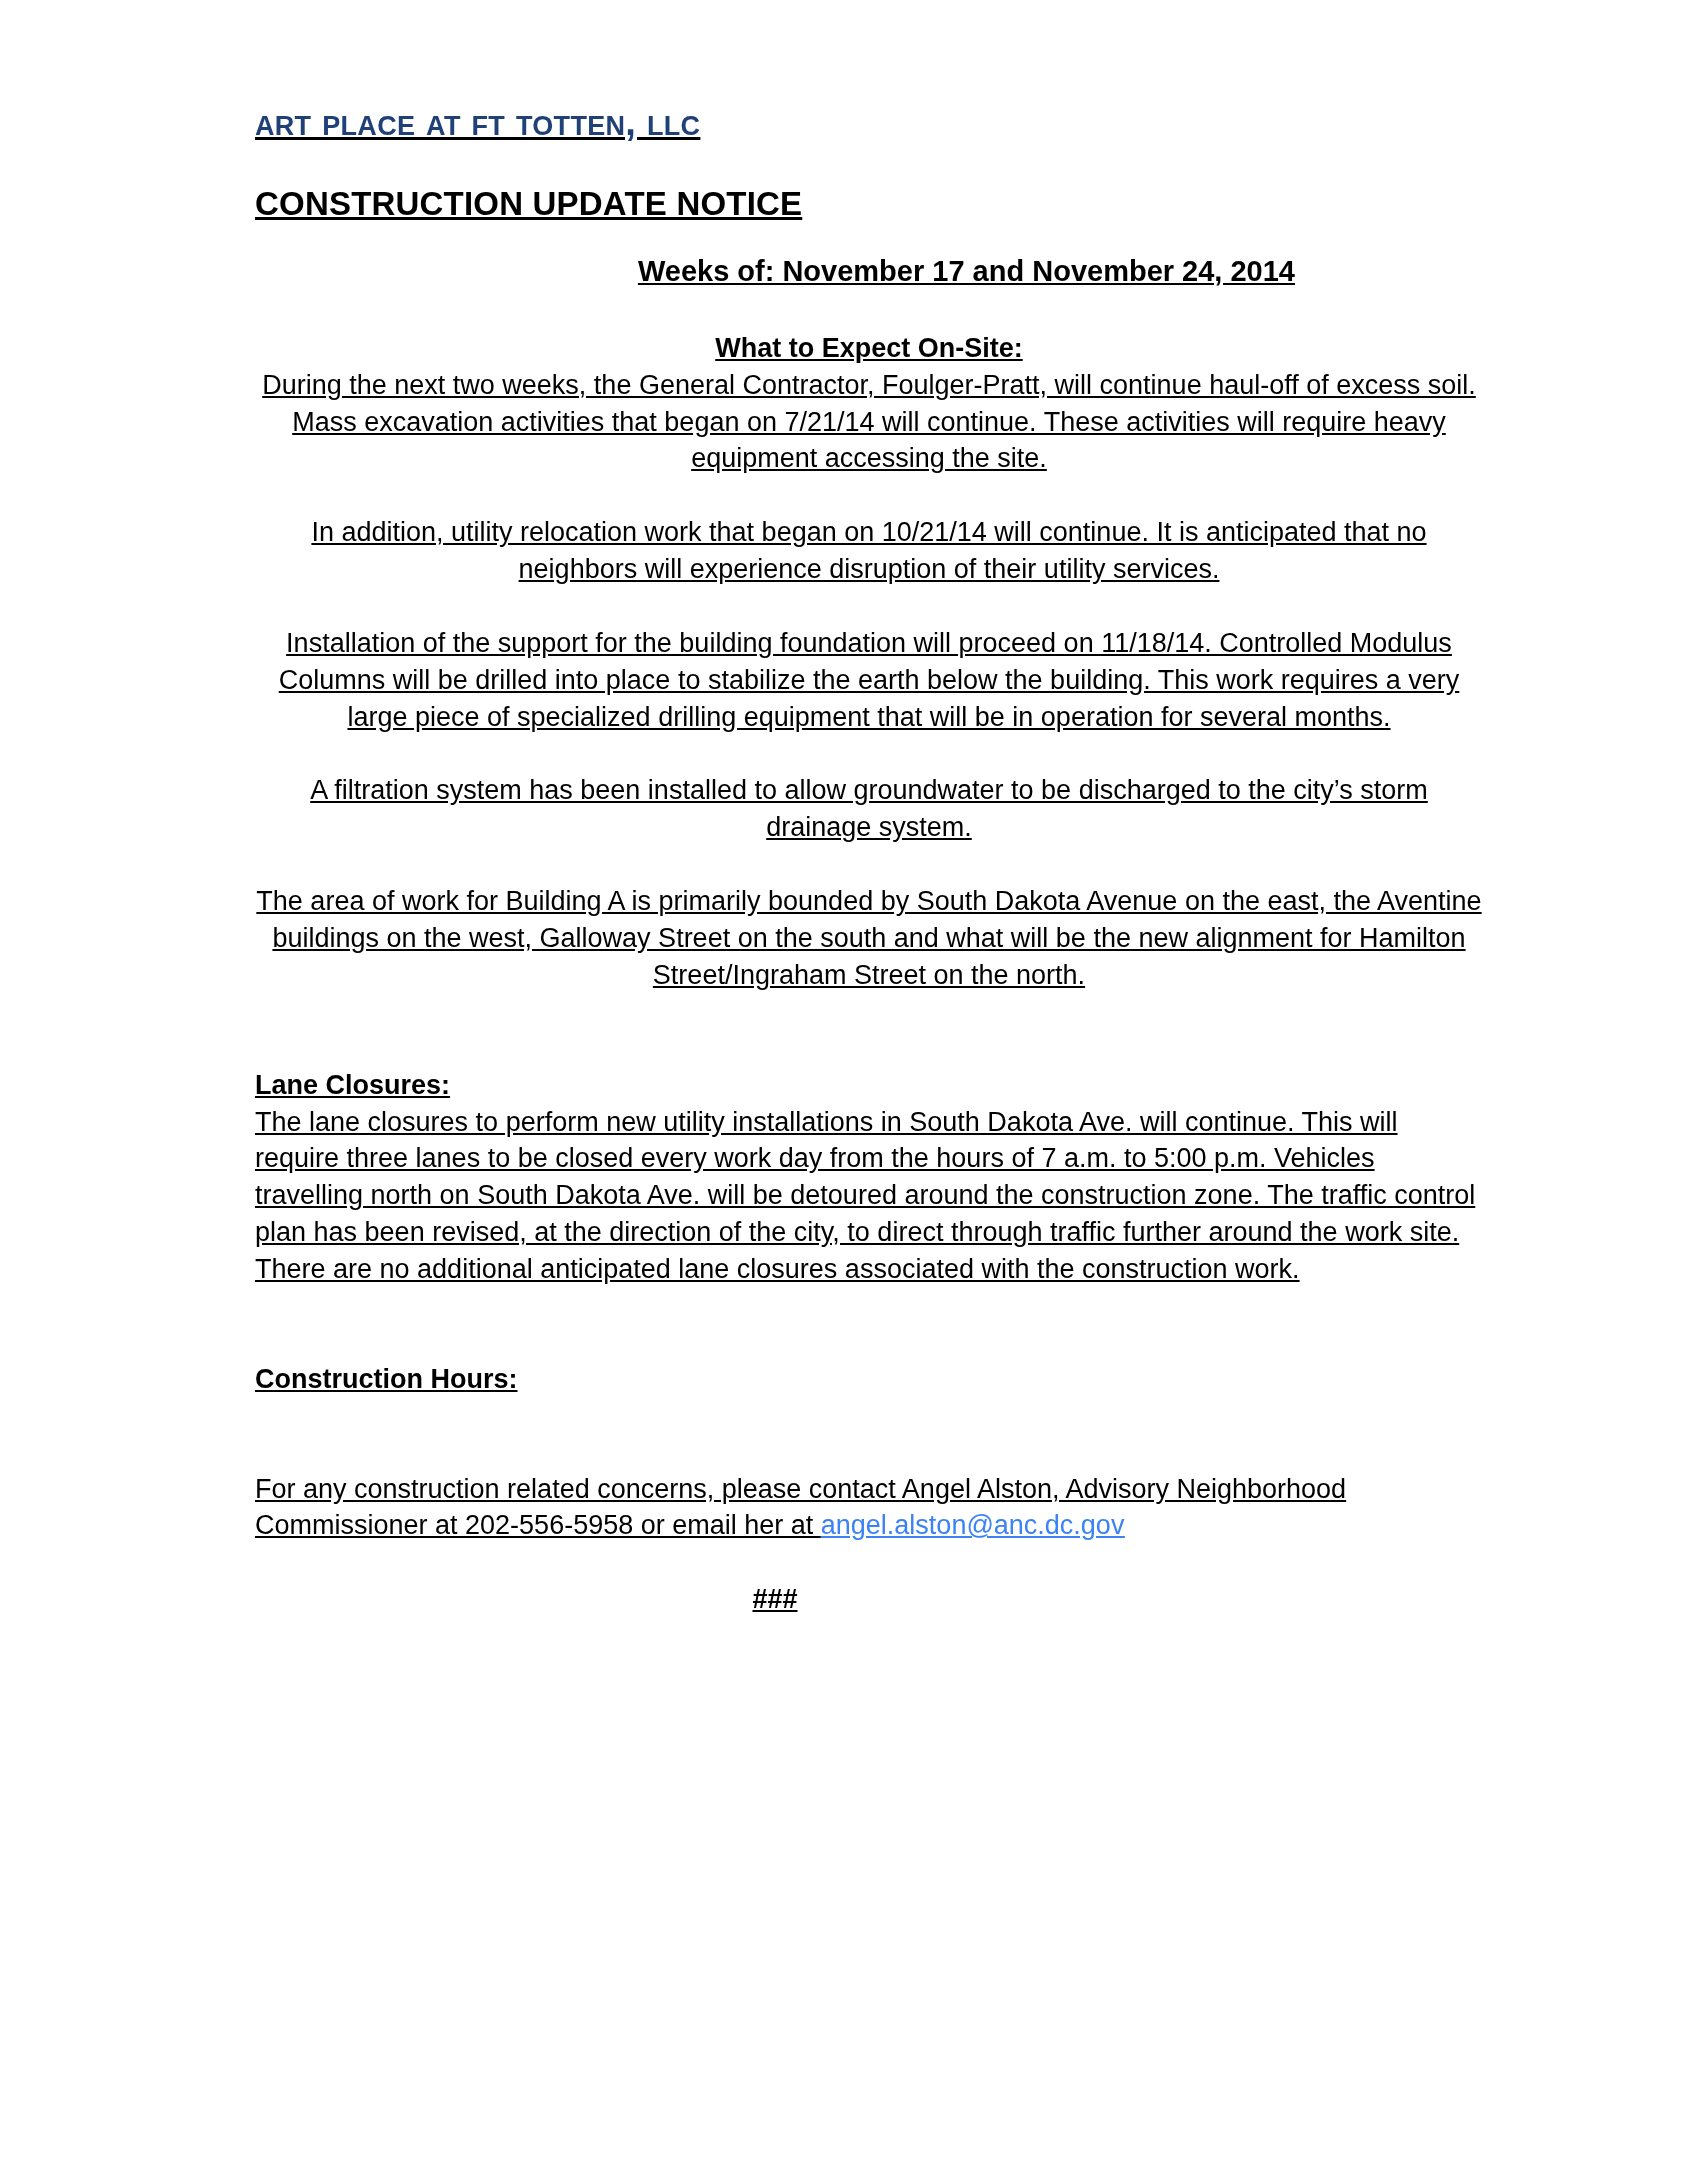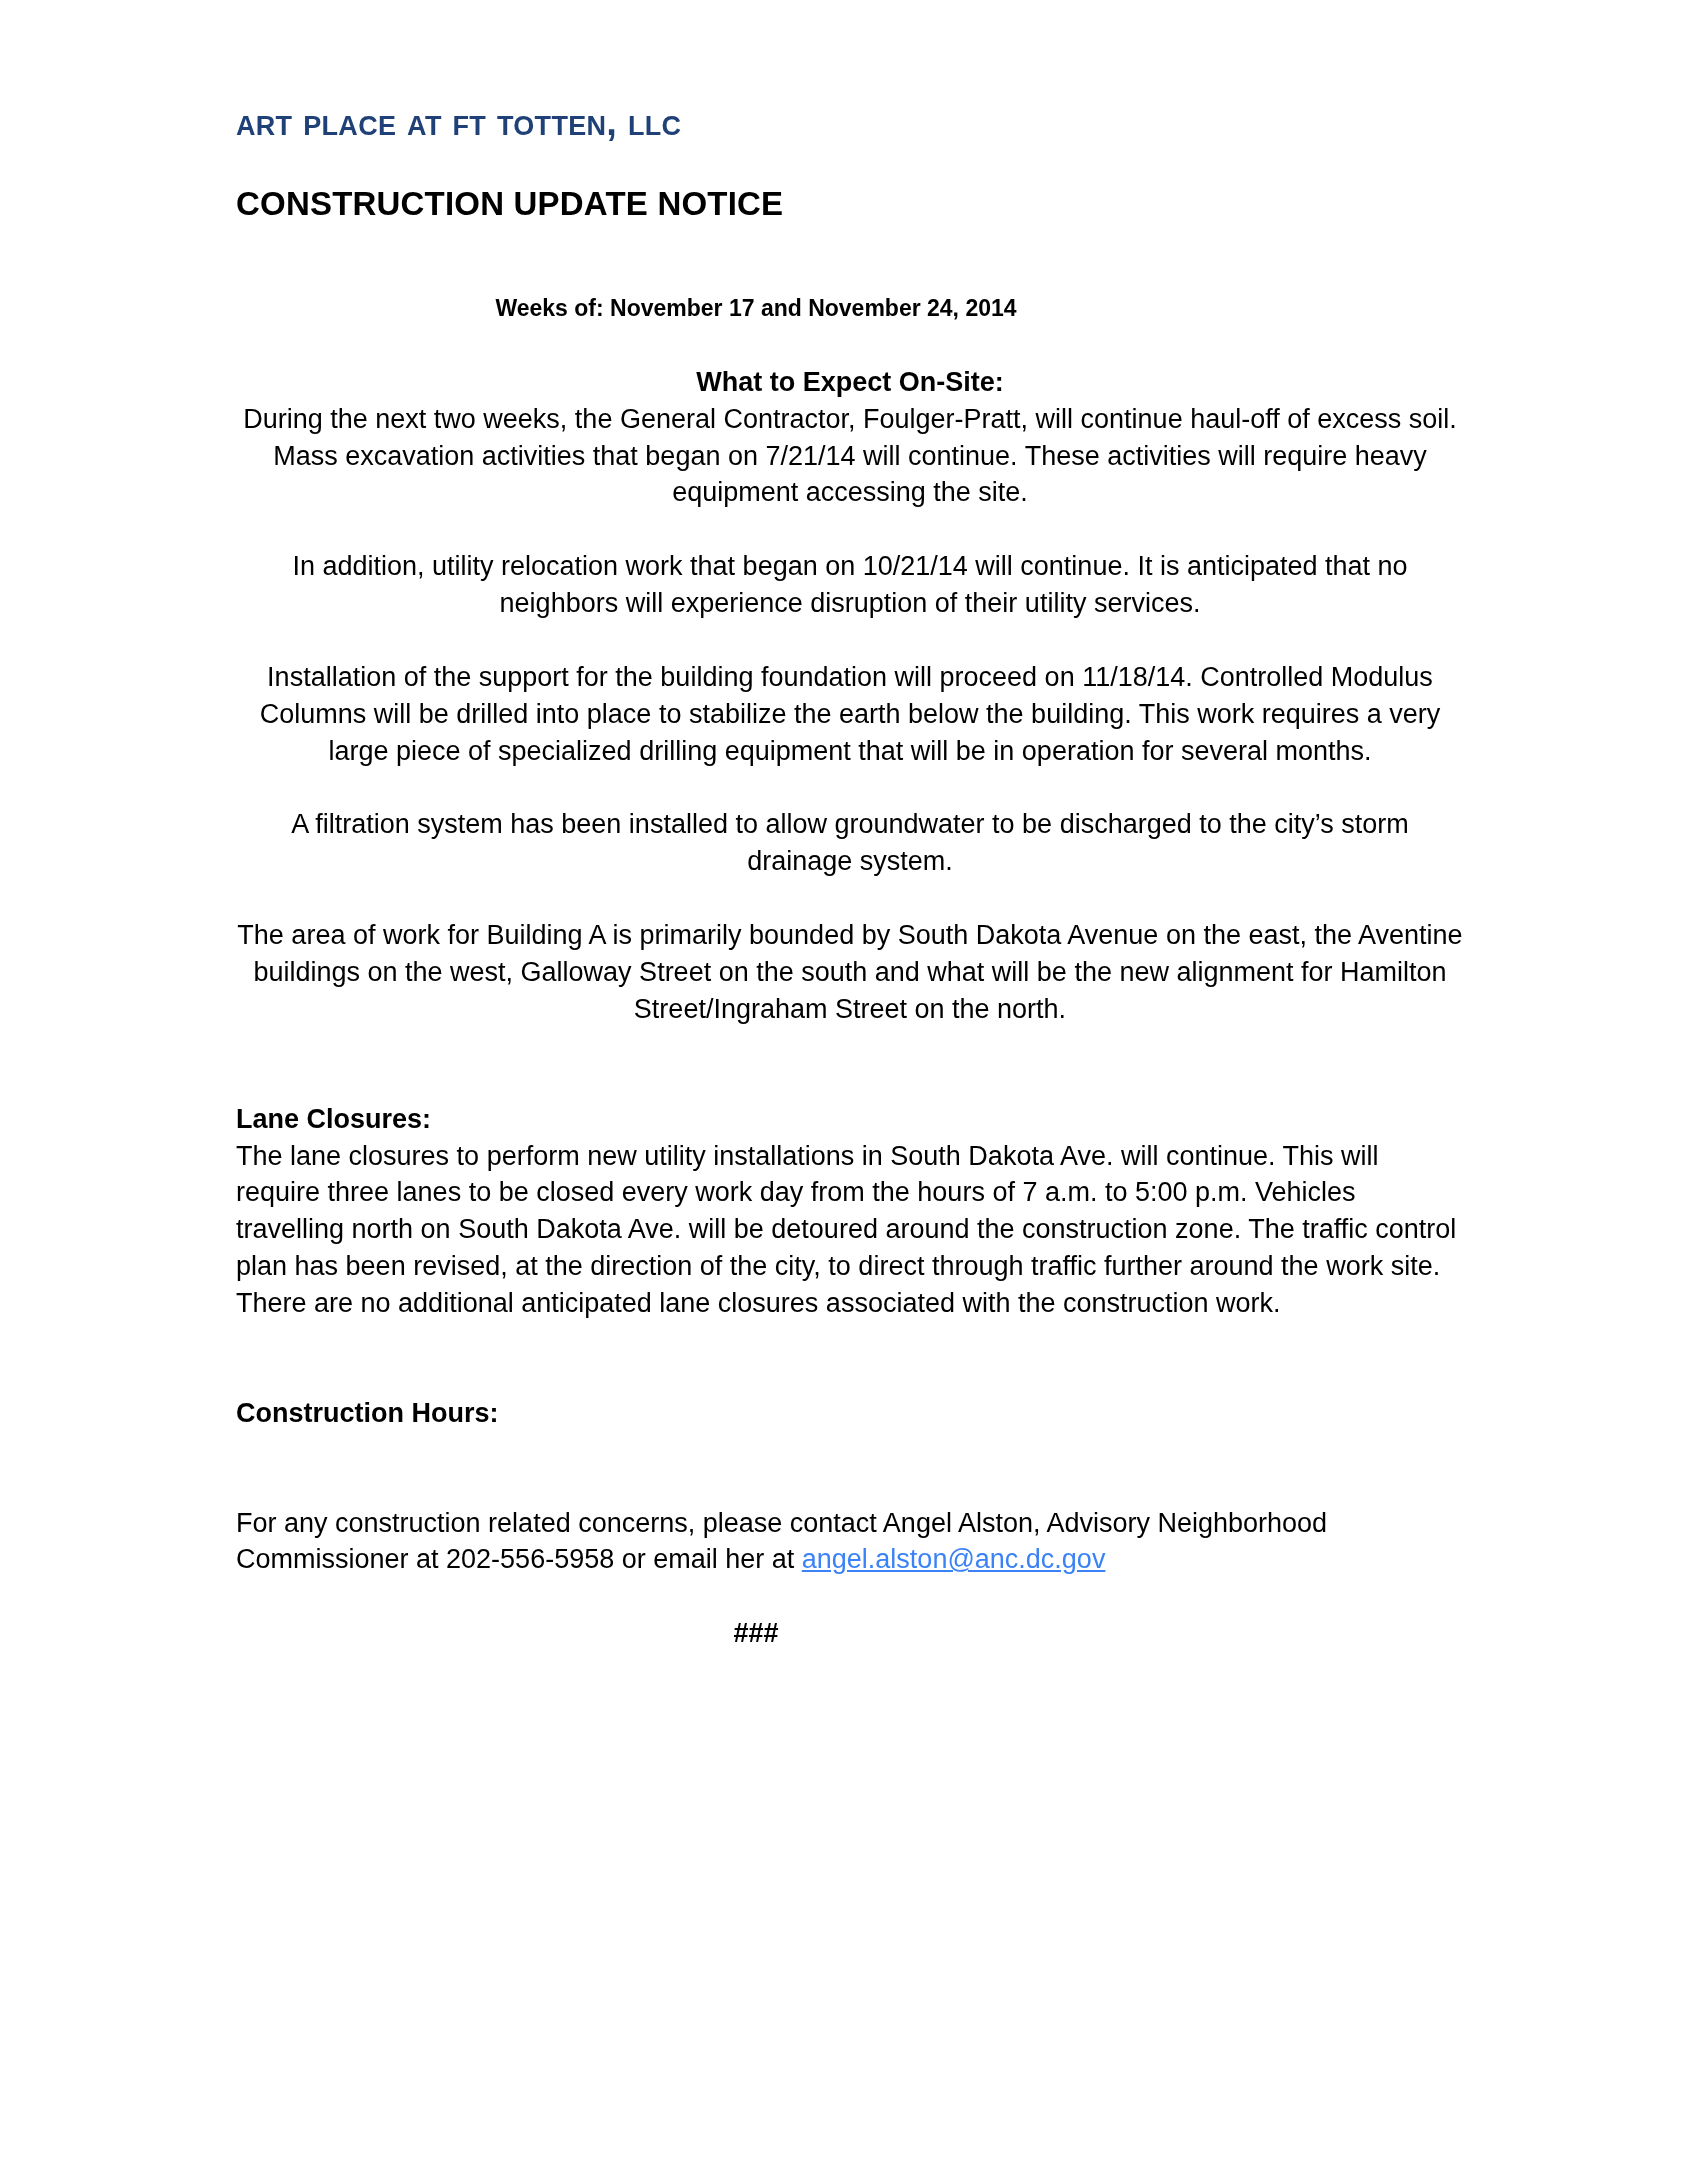--- a/index.html
+++ b/index.html
@@ -18,23 +18,24 @@
     position: relative;
     width: 1683px;
     height: 2178px;
     background: #ffffff;
     box-sizing: border-box;
     padding: 0;
     overflow: hidden;
   }
   .content {
     position: absolute;
-    left: 236px;
+    left: 255px;
     top: 0;
     width: 1228px;
+    text-decoration: underline;
   }
 
   
   .letterhead {
     margin-top: 103px;
     color: #1f4178;
     font-family: "Liberation Sans", sans-serif;
     font-weight: bold;
     font-size: 38px;
     letter-spacing: 0.3px;
@@ -47,24 +48,24 @@
   
   .doc-title {
     text-align: left;
     font-size: 33px;
     font-weight: bold;
     letter-spacing: 0.2px;
     margin-top: 42px;
     padding-right: 188px;
   }
   .doc-subtitle {
-    text-align: center;
-    font-size: 23px;
+    text-align: right;
+    font-size: 29px;
     font-weight: bold;
-    margin-top: 72px;
+    margin-top: 32px;
     padding-right: 188px;
   }
 
   
   .body-block {
     margin-top: 42px;
     font-size: 27px;
     line-height: 1.365;
     text-align: center;
   }

